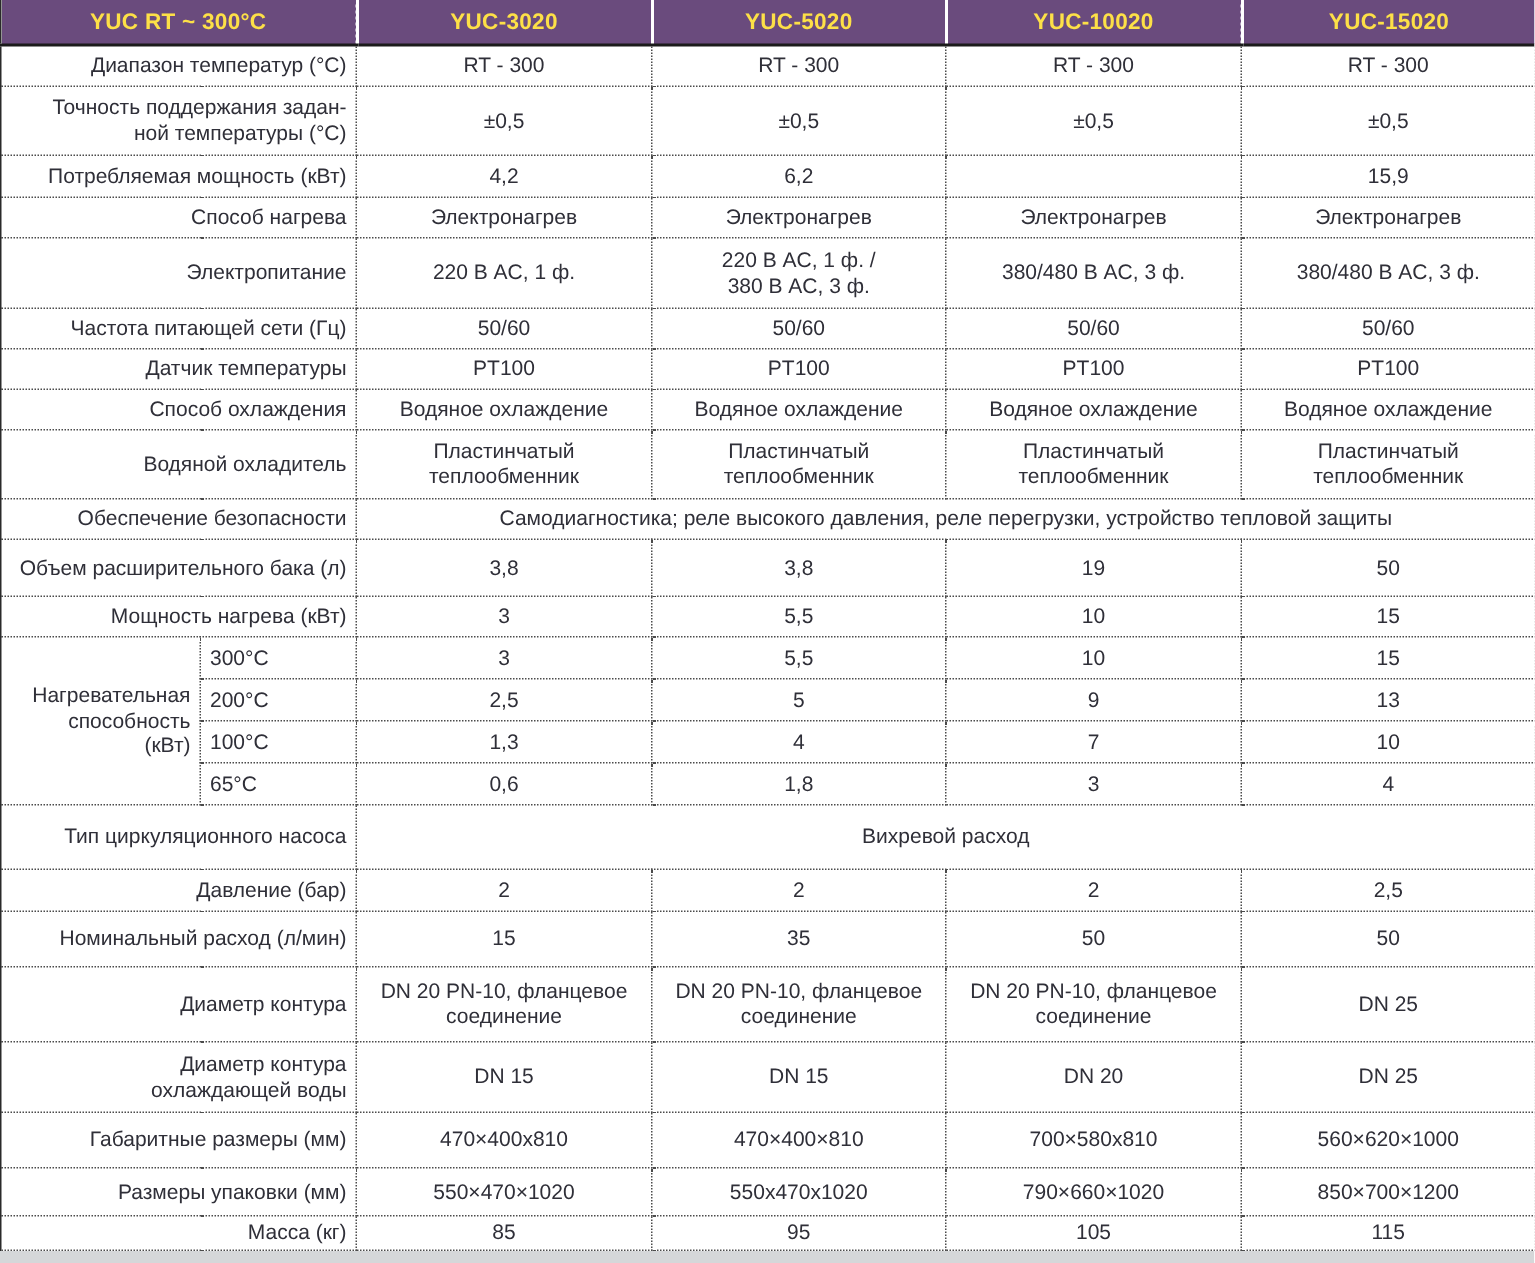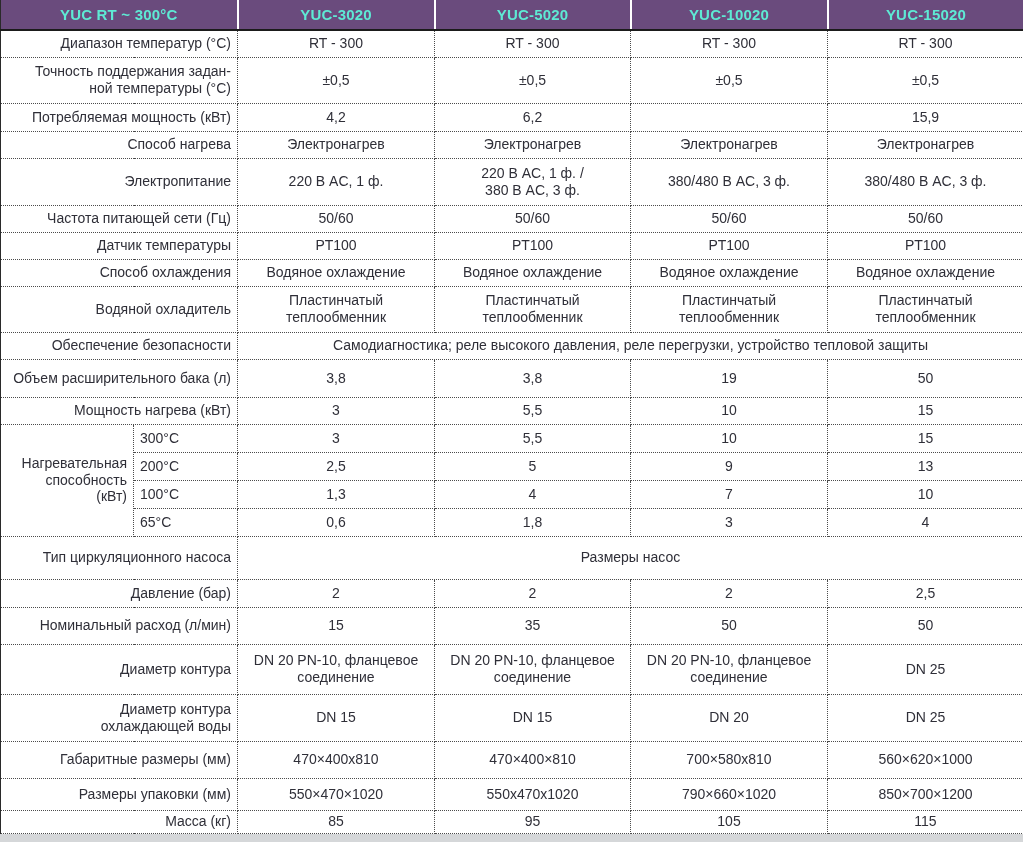--- a/index.html
+++ b/index.html
@@ -26,21 +26,21 @@
     font-size: 14px;
     line-height: 1.18;
     white-space: pre-line;
     border-right: 1px dotted #4b4b4b;
     border-bottom: 1px dotted #4b4b4b;
     overflow: hidden;
   }
   
   tr.hdr th {
     background: #6a4b7d;
-    color: #5eead4;
+    color: #fde047;
     font-weight: bold;
     font-size: 15px;
     text-align: center;
     border-right: 2px dotted #ffffff;
     border-bottom: 2px solid #1b1b1b;
     letter-spacing: 0.2px;
   }
   tr.hdr th:last-child { border-right: none; }
   
   th.lbl {
@@ -210,21 +210,21 @@
     <tr style="height:28px">
       <td class="sub">65°C</td>
       <td class="val">0,6</td>
       <td class="val">1,8</td>
       <td class="val">3</td>
       <td class="val">4</td>
     </tr>
 
     <tr style="height:43px">
       <th class="lbl" colspan="2">Тип циркуляционного насоса</th>
-      <td class="val" colspan="4">Размеры насос</td>
+      <td class="val" colspan="4">Вихревой расход</td>
     </tr>
 
     <tr style="height:28px">
       <th class="lbl" colspan="2">Давление (бар)</th>
       <td class="val">2</td>
       <td class="val">2</td>
       <td class="val">2</td>
       <td class="val">2,5</td>
     </tr>
 

